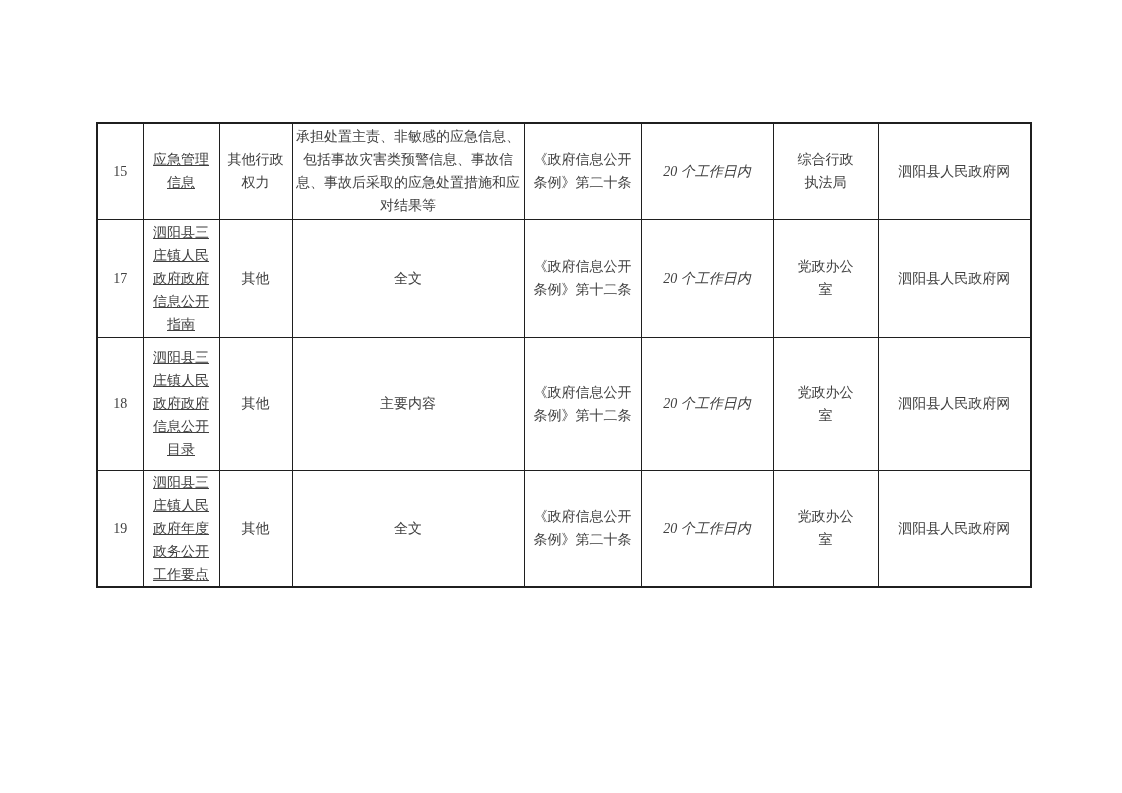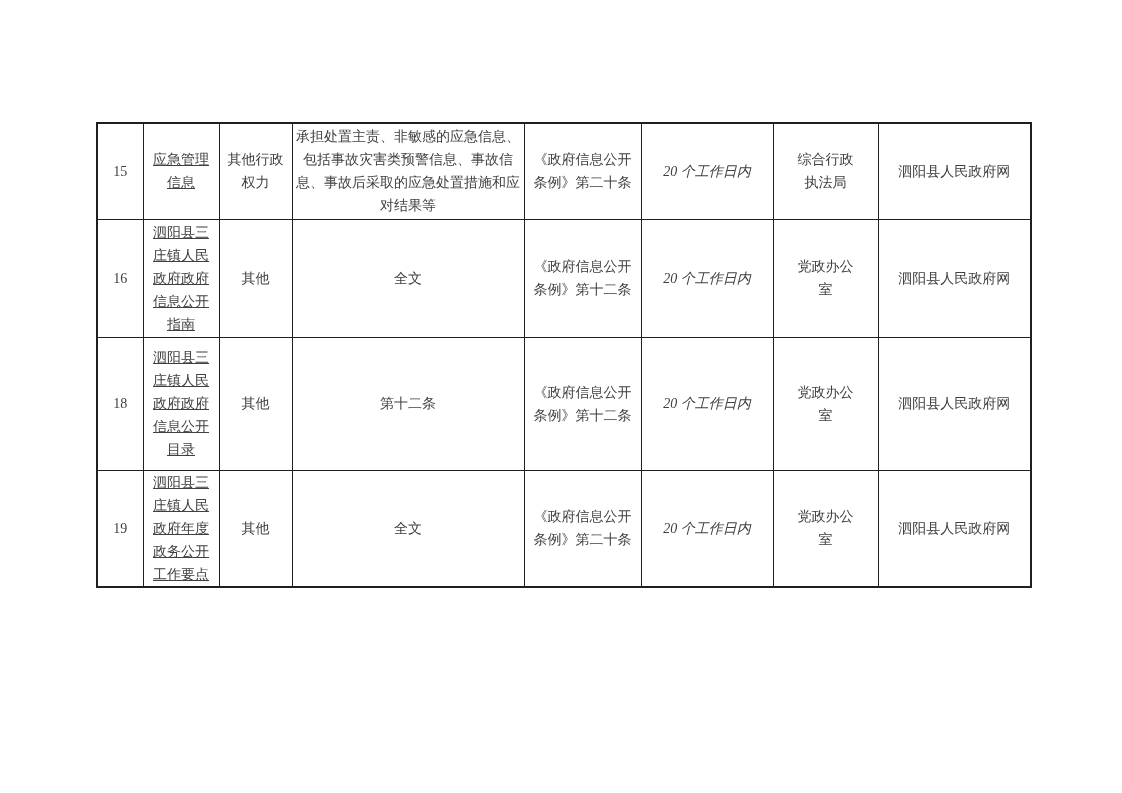--- a/index.html
+++ b/index.html
@@ -70,34 +70,34 @@
         <td class="c-no">15</td>
         <td class="c-name">应急管理信息</td>
         <td class="c-category">其他行政权力</td>
         <td class="c-content">承担处置主责、非敏感的应急信息、包括事故灾害类预警信息、事故信息、事故后采取的应急处置措施和应对结果等</td>
         <td class="c-basis">《政府信息公开条例》第二十条</td>
         <td class="c-time">20 个工作日内</td>
         <td class="c-dept">综合行政执法局</td>
         <td class="c-channel">泗阳县人民政府网</td>
       </tr>
       <tr class="row-17">
-        <td class="c-no">16</td>
+        <td class="c-no">17</td>
         <td class="c-name">泗阳县三庄镇人民政府政府信息公开指南</td>
         <td class="c-category">其他</td>
         <td class="c-content">全文</td>
         <td class="c-basis">《政府信息公开条例》第十二条</td>
         <td class="c-time">20 个工作日内</td>
         <td class="c-dept">党政办公室</td>
         <td class="c-channel">泗阳县人民政府网</td>
       </tr>
       <tr class="row-18">
         <td class="c-no">18</td>
         <td class="c-name">泗阳县三庄镇人民政府政府信息公开目录</td>
         <td class="c-category">其他</td>
-        <td class="c-content">第十二条</td>
+        <td class="c-content">主要内容</td>
         <td class="c-basis">《政府信息公开条例》第十二条</td>
         <td class="c-time">20 个工作日内</td>
         <td class="c-dept">党政办公室</td>
         <td class="c-channel">泗阳县人民政府网</td>
       </tr>
       <tr class="row-19">
         <td class="c-no">19</td>
         <td class="c-name">泗阳县三庄镇人民政府年度政务公开工作要点</td>
         <td class="c-category">其他</td>
         <td class="c-content">全文</td>

